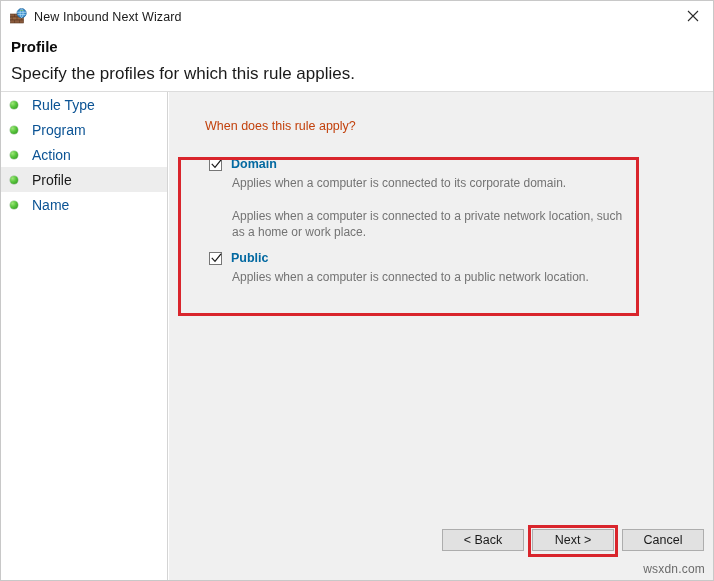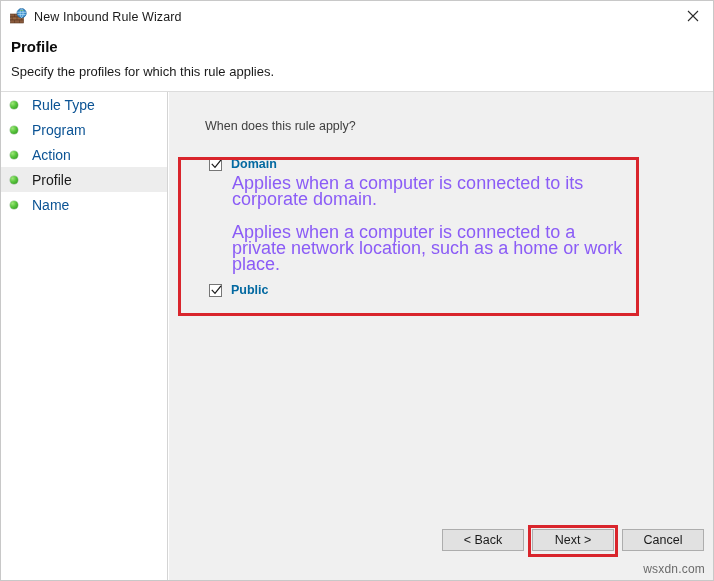--- a/index.html
+++ b/index.html
@@ -70,21 +70,21 @@
   #page-title {
     position: absolute;
     left: 10px; top: 6px;
     font-size: 15px;
     font-weight: bold;
     color: #0c0c0c;
   }
   #page-subtitle {
     position: absolute;
     left: 10px; top: 32px;
-    font-size: 13px;
+    font-size: 17px;
     color: #1a1a1a;
   }
 
   
   #sidebar {
     position: absolute;
     left: 0; top: 91px;
     width: 167px;
     height: 490px;
     background: #ffffff;
@@ -138,21 +138,21 @@
     position: absolute;
     left: 168px; top: 91px;
     width: 546px;
     height: 490px;
     background: #f0f0f0;
   }
   #question {
     position: absolute;
     left: 36px; top: 27px;
     font-size: 12.5px;
-    color: #404040;
+    color: #c2410c;
   }
 
   #profiles {
     position: absolute;
     left: 9px; top: 65px;
     width: 461px;
   }
   .profile-row { position: relative; }
   .profile-head {
     display: flex;
@@ -179,22 +179,22 @@
   .profile-name {
     font-size: 12.5px;
     font-weight: bold;
     color: #0369a1;
     line-height: 15px;
   }
   .profile-desc {
     padding-left: 54px;
     padding-right: 12px;
     margin-top: 3px;
-    font-size: 18px;
-    color: #8b5cf6;
+    font-size: 12px;
+    color: #737373;
     line-height: 16px;
   }
   .spacer-a { height: 14px; }
   .spacer-b { height: 11px; }
 
   
   #annot-profiles {
     position: absolute;
     left: 9px; top: 65px;
     width: 461px;
@@ -271,21 +271,21 @@
         <line x1="7.0" y1="9" x2="7.0" y2="12" stroke="#5d3a24" stroke-width="0.6"></line>
         <line x1="11.8" y1="9" x2="11.8" y2="12" stroke="#5d3a24" stroke-width="0.6"></line>
         <line x1="4.5" y1="12" x2="4.5" y2="15" stroke="#5d3a24" stroke-width="0.6"></line>
         <line x1="9.5" y1="12" x2="9.5" y2="15" stroke="#5d3a24" stroke-width="0.6"></line>
         <circle cx="11.6" cy="5.2" r="4.6" fill="#3a8fd0" stroke="#1e5e94" stroke-width="0.7"></circle>
         <path d="M7.2 4.3 L16 4.3 M7.6 6.6 L15.6 6.6" stroke="#bfe3f7" stroke-width="0.7" fill="none"></path>
         <path d="M11.6 0.7 C9.6 2.6 9.6 7.8 11.6 9.8 C13.6 7.8 13.6 2.6 11.6 0.7 Z" fill="none" stroke="#bfe3f7" stroke-width="0.7"></path>
         <path d="M9.0 1.9 C10.6 2.9 12.8 2.9 14.3 1.9" fill="#7ac043" opacity="0.85"></path>
       </svg>
     </div>
-    <span id="title-text">New Inbound Rule Wizard</span>
+    <span id="title-text">New Inbound Next Wizard</span>
     <div id="close-button">
       <svg width="12" height="12" viewBox="0 0 12 12">
         <path d="M1 1 L11 11 M11 1 L1 11" stroke="#2b2b2b" stroke-width="1.1" fill="none"></path>
       </svg>
     </div>
   </div>
 
   <div id="header">
     <div id="page-title">Profile</div>
     <div id="page-subtitle">Specify the profiles for which this rule applies.</div>
@@ -343,20 +343,21 @@
 
       <div class="profile-row">
         <div class="profile-head">
           <span class="checkbox">
             <svg width="11" height="11" viewBox="0 0 11 11">
               <path d="M1.2 5.4 L4.0 8.4 L9.6 1.4" stroke="#1a1a1a" stroke-width="1.25" fill="none" stroke-linecap="square"></path>
             </svg>
           </span>
           <span class="profile-name">Public</span>
         </div>
+        <div class="profile-desc">Applies when a computer is connected to a public network location.</div>
       </div>
 
     </div>
 
     <div id="annot-profiles"></div>
 
     <div id="buttonbar">
       <button class="btn" id="btn-back">&lt; Back</button>
       <button class="btn" id="btn-next">Next &gt;</button>
       <button class="btn" id="btn-cancel">Cancel</button>

